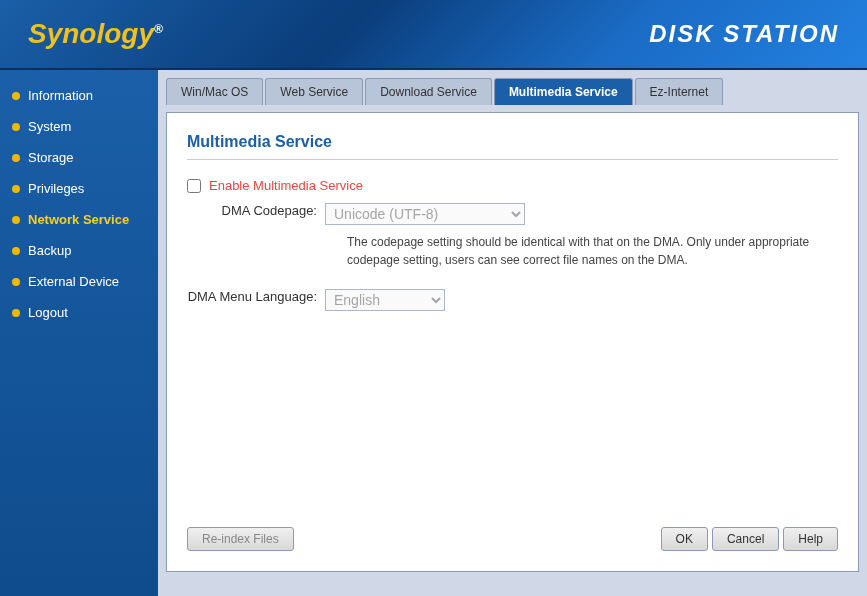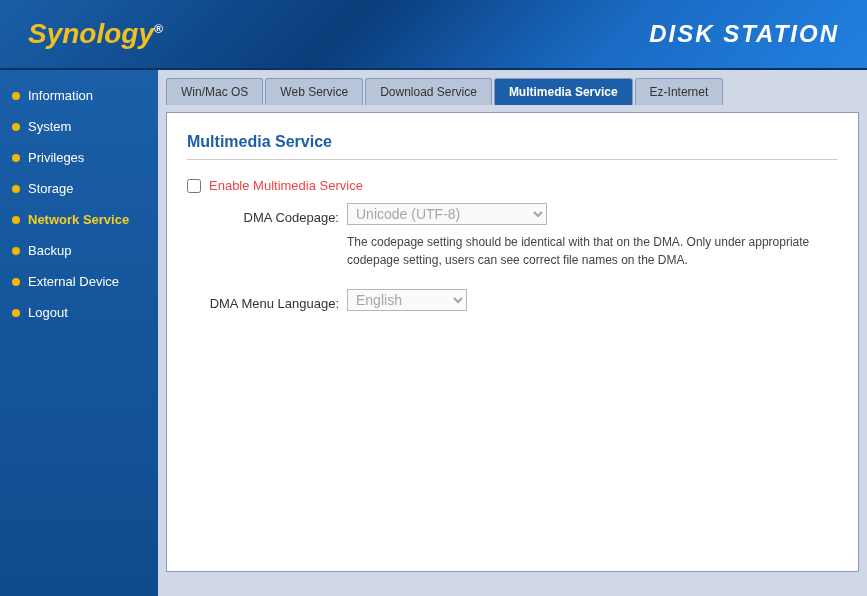--- a/index.html
+++ b/index.html
@@ -143,23 +143,22 @@
       color: #444;
       margin-left: 22px;
       margin-bottom: 20px;
       line-height: 1.5;
       max-width: 580px;
     }
 
     
     .form-row {
       display: flex;
-      align-items: flex-end;
+      align-items: flex-start;
       margin-bottom: 8px;
-      margin-left: 22px;
     }
     .form-label {
       font-size: 13px;
       color: #333;
       width: 130px;
       text-align: right;
       margin-right: 8px;
     }
     .form-select {
       width: 200px;
@@ -221,25 +220,25 @@
     <div class="sidebar-item">
       <div class="sidebar-dot"></div>
       <span>Information</span>
     </div>
     <div class="sidebar-item">
       <div class="sidebar-dot"></div>
       <span>System</span>
     </div>
     <div class="sidebar-item">
       <div class="sidebar-dot"></div>
+      <span>Storage</span>
+    </div>
+    <div class="sidebar-item">
+      <div class="sidebar-dot"></div>
       <span>Privileges</span>
-    </div>
-    <div class="sidebar-item">
-      <div class="sidebar-dot"></div>
-      <span>Storage</span>
     </div>
     <div class="sidebar-item active">
       <div class="sidebar-dot"></div>
       <span>Network Service</span>
     </div>
     <div class="sidebar-item">
       <div class="sidebar-dot"></div>
       <span>Backup</span>
     </div>
     <div class="sidebar-item">
@@ -296,16 +295,24 @@
         <label class="form-label">DMA Menu Language:</label>
         <select class="form-select" disabled="" style="width:120px;">
           <option>English</option>
           <option>Chinese (Traditional)</option>
           <option>Chinese (Simplified)</option>
           <option>Japanese</option>
           <option>Korean</option>
         </select>
       </div>
 
+      <div class="panel-footer">
+        <button class="btn" disabled="" style="color:#888;">Re-index Files</button>
+        <div class="btn-group">
+          <button class="btn">OK</button>
+          <button class="btn">Cancel</button>
+          <button class="btn">Help</button>
+        </div>
+      </div>
     </div>
 
   </div>
 </div>
 
 </body></html>

